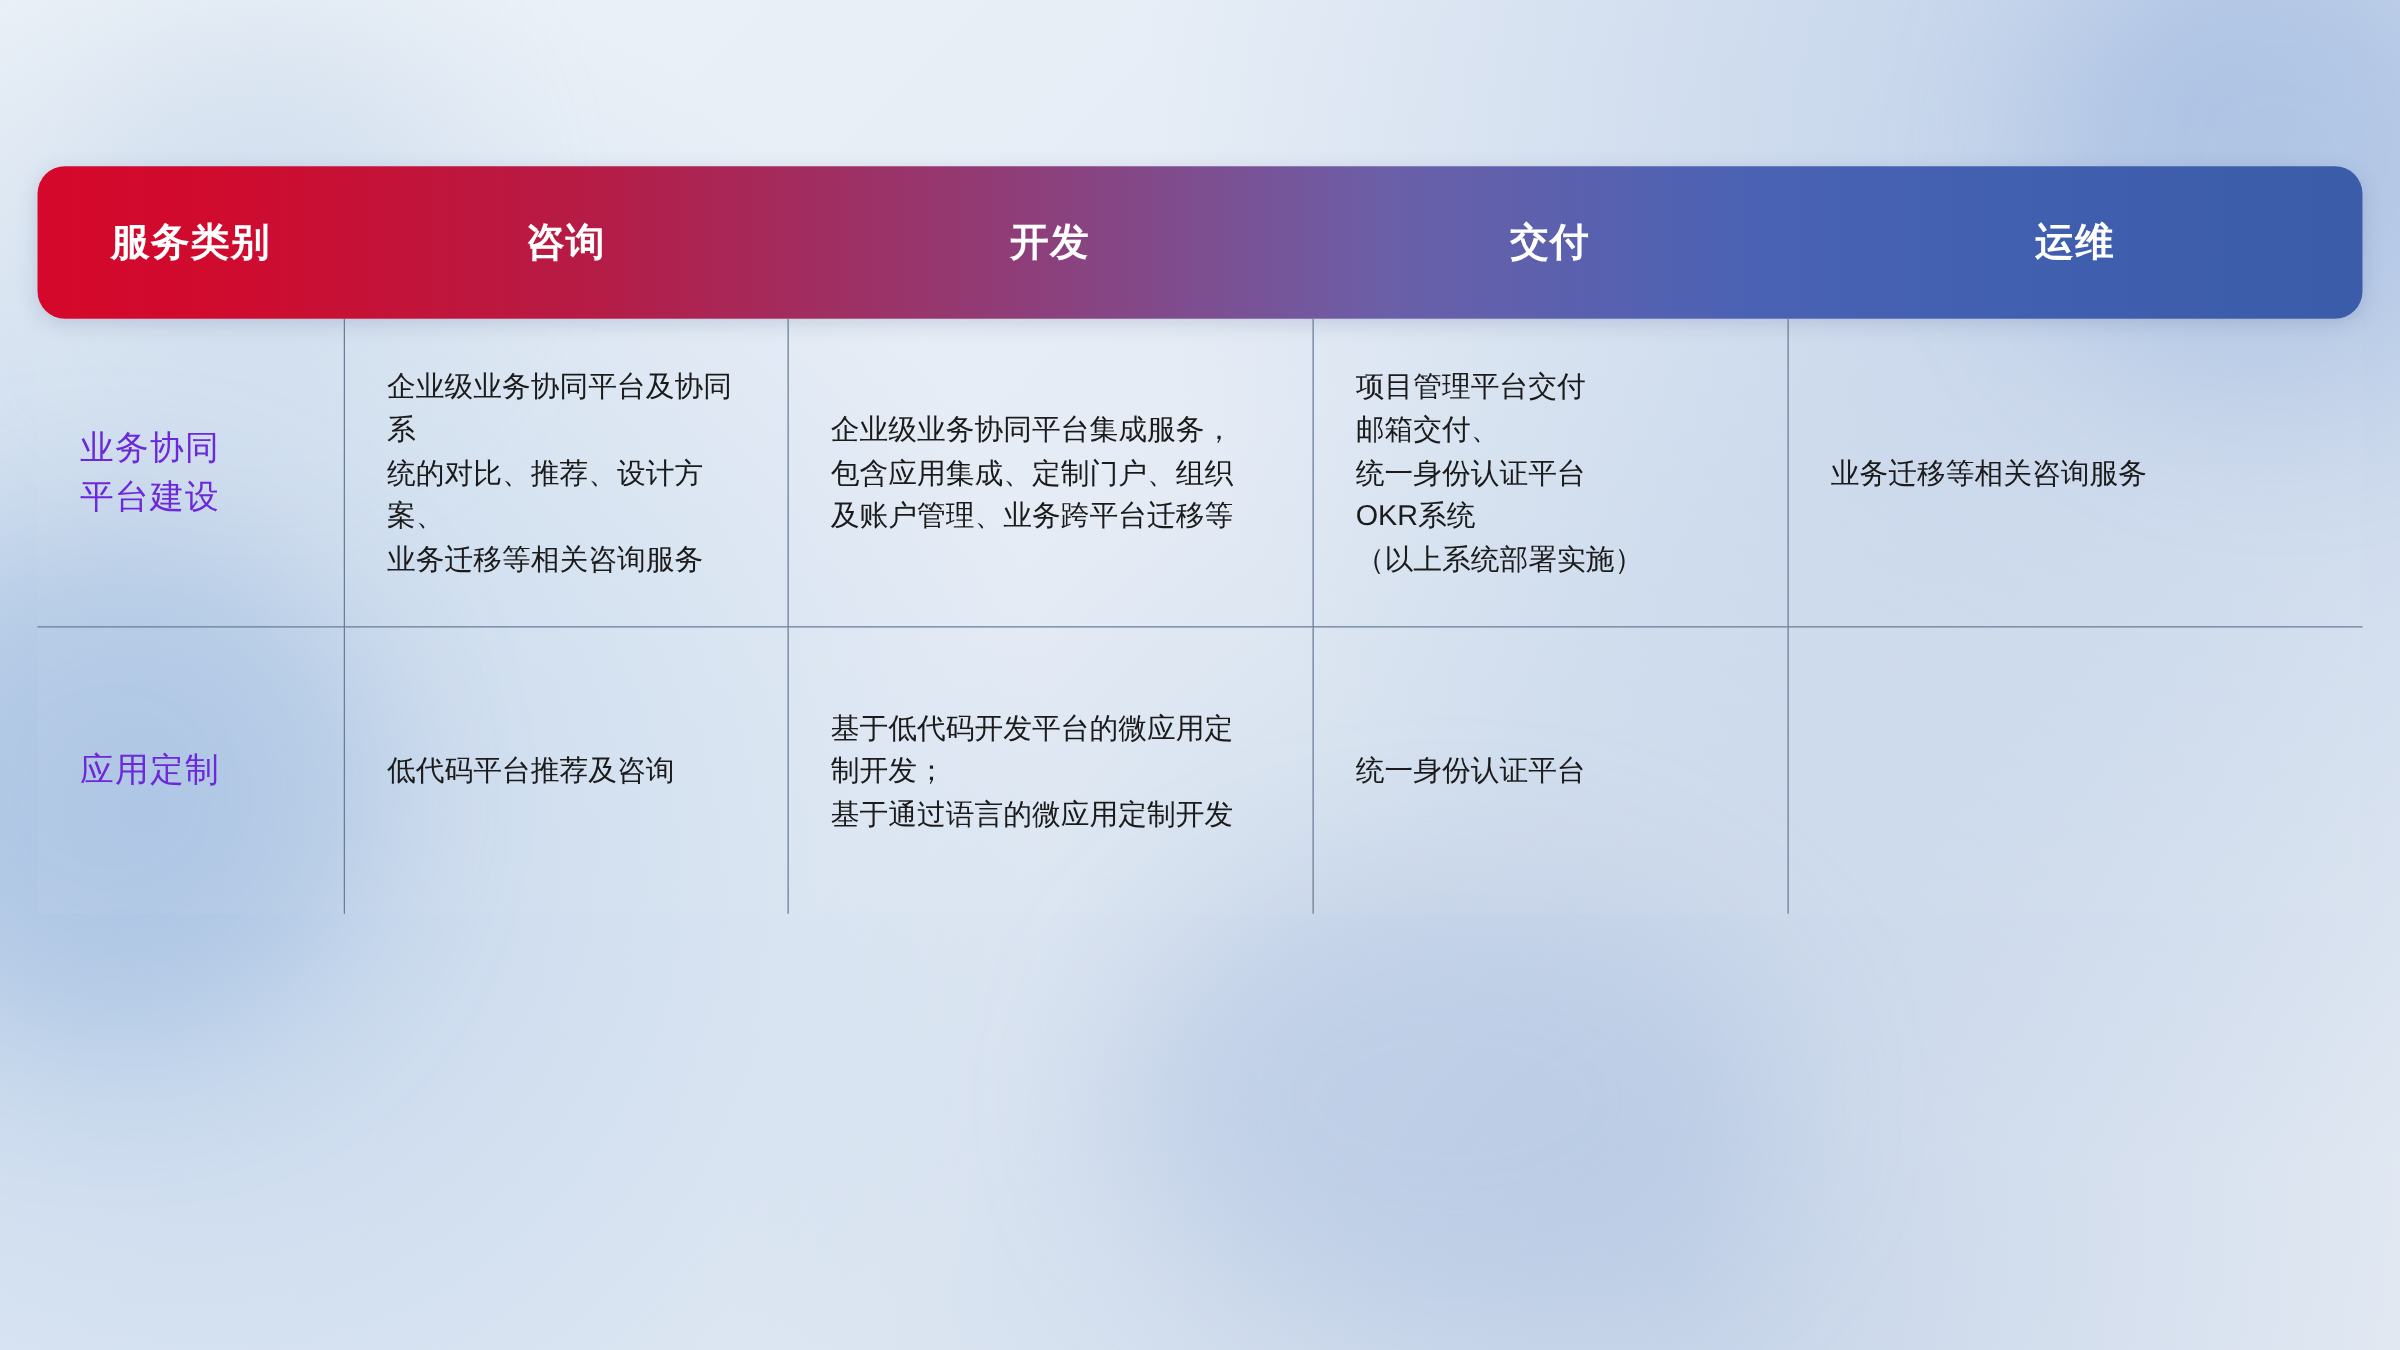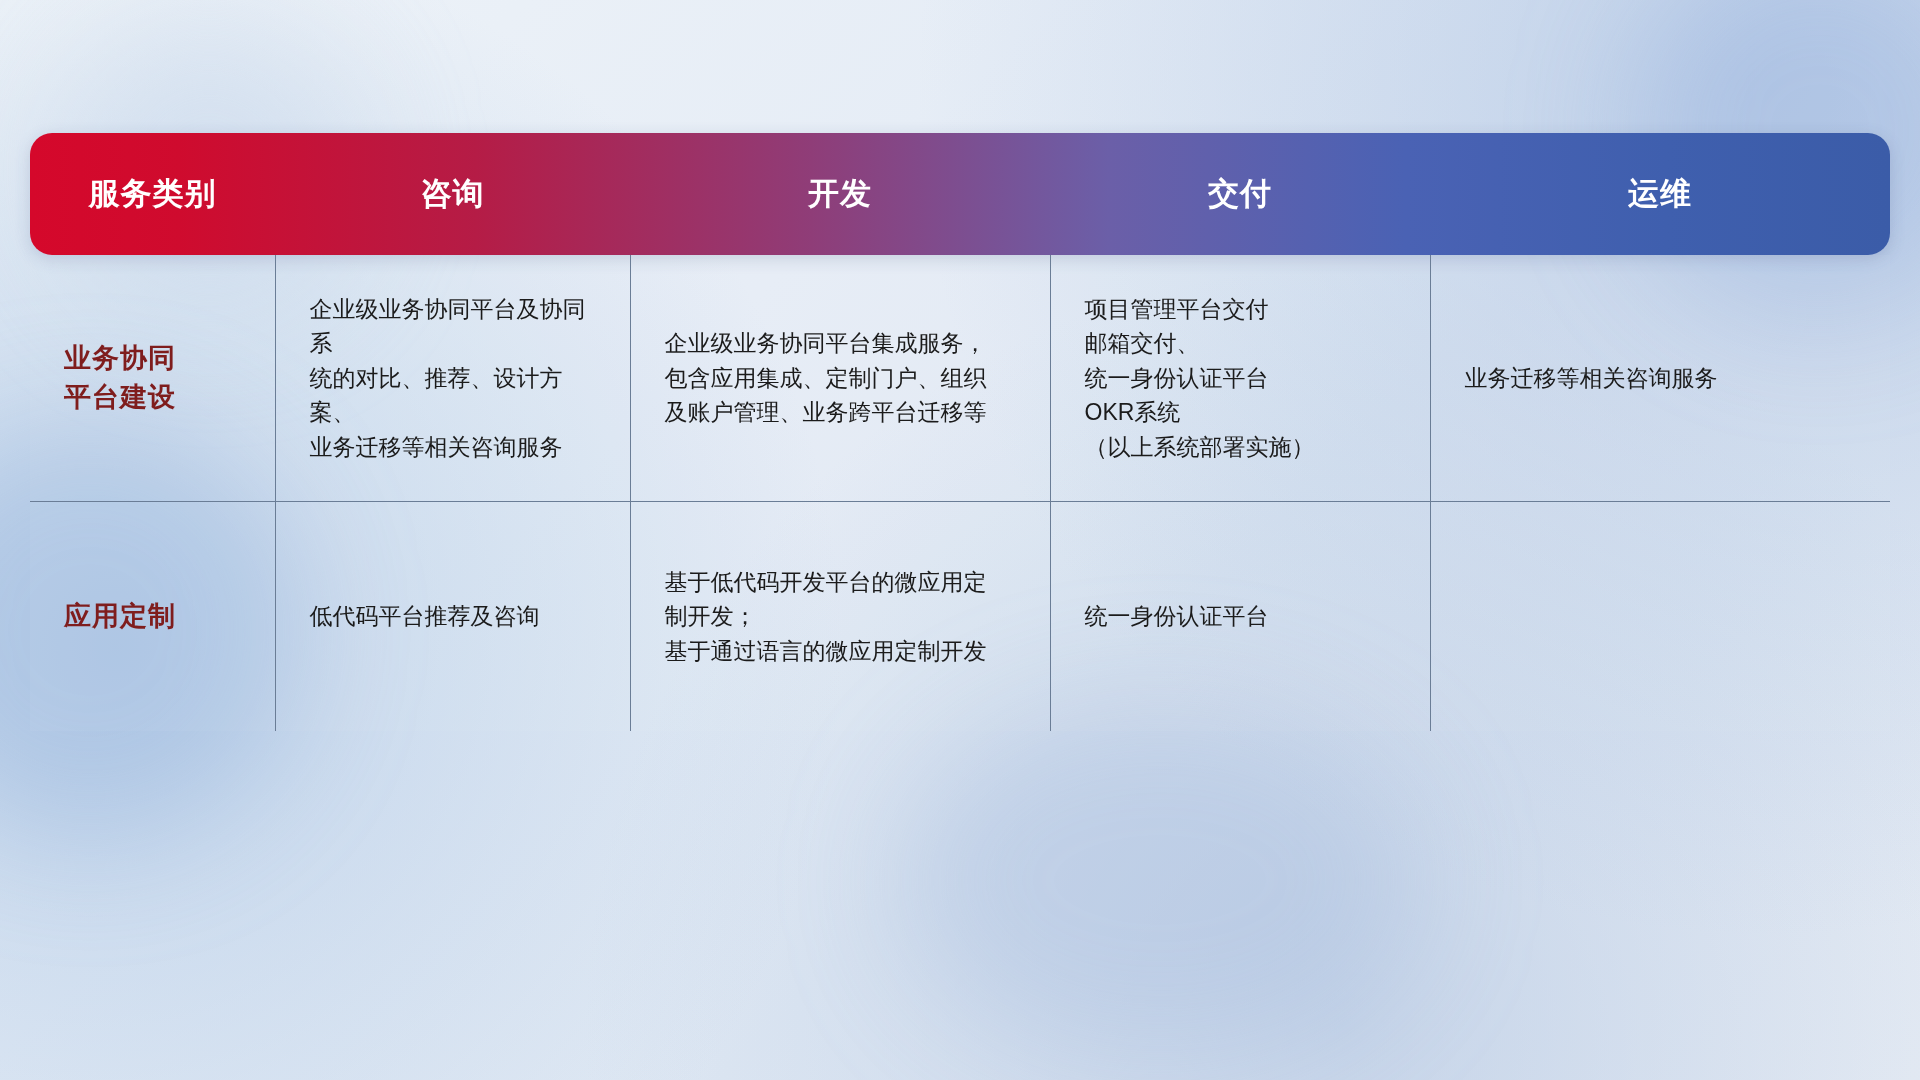--- a/index.html
+++ b/index.html
@@ -87,22 +87,22 @@
     padding: 16px 34px;
     background: rgba(255,255,255,0.04);
   }
   tbody tr td:last-child { border-right: none; }
   tbody tr:last-child td { border-bottom: none; }
 
   
   tbody tr:first-child td { border-top: none; }
 
   td.cat {
-    color: #7f1d1d;
-    font-weight: bold;
+    color: #6d28d9;
+    font-weight: normal;
     font-size: 27px;
     letter-spacing: 1px;
     line-height: 1.45;
   }
   td.cat.small { font-size: 25px; }
 
   tbody tr.r1 { height: 246px; }
   tbody tr.r2 { height: 182px; }
   tbody tr.r3 { height: 230px; }
 

